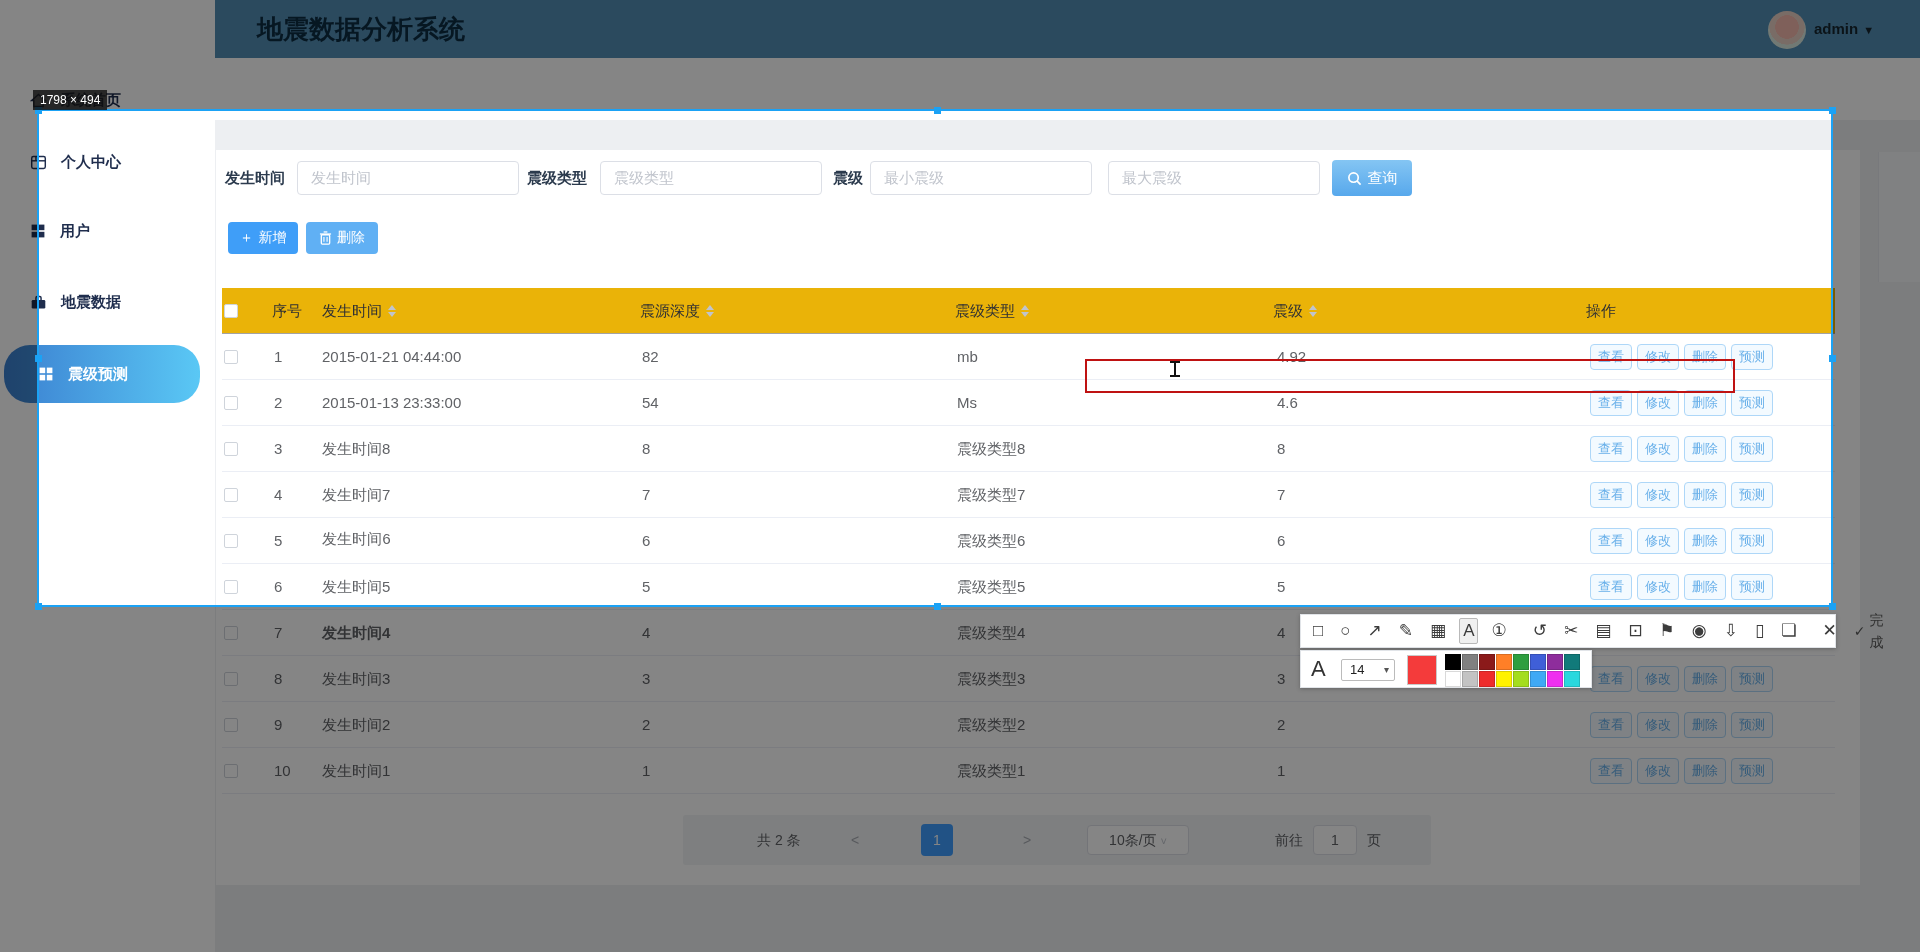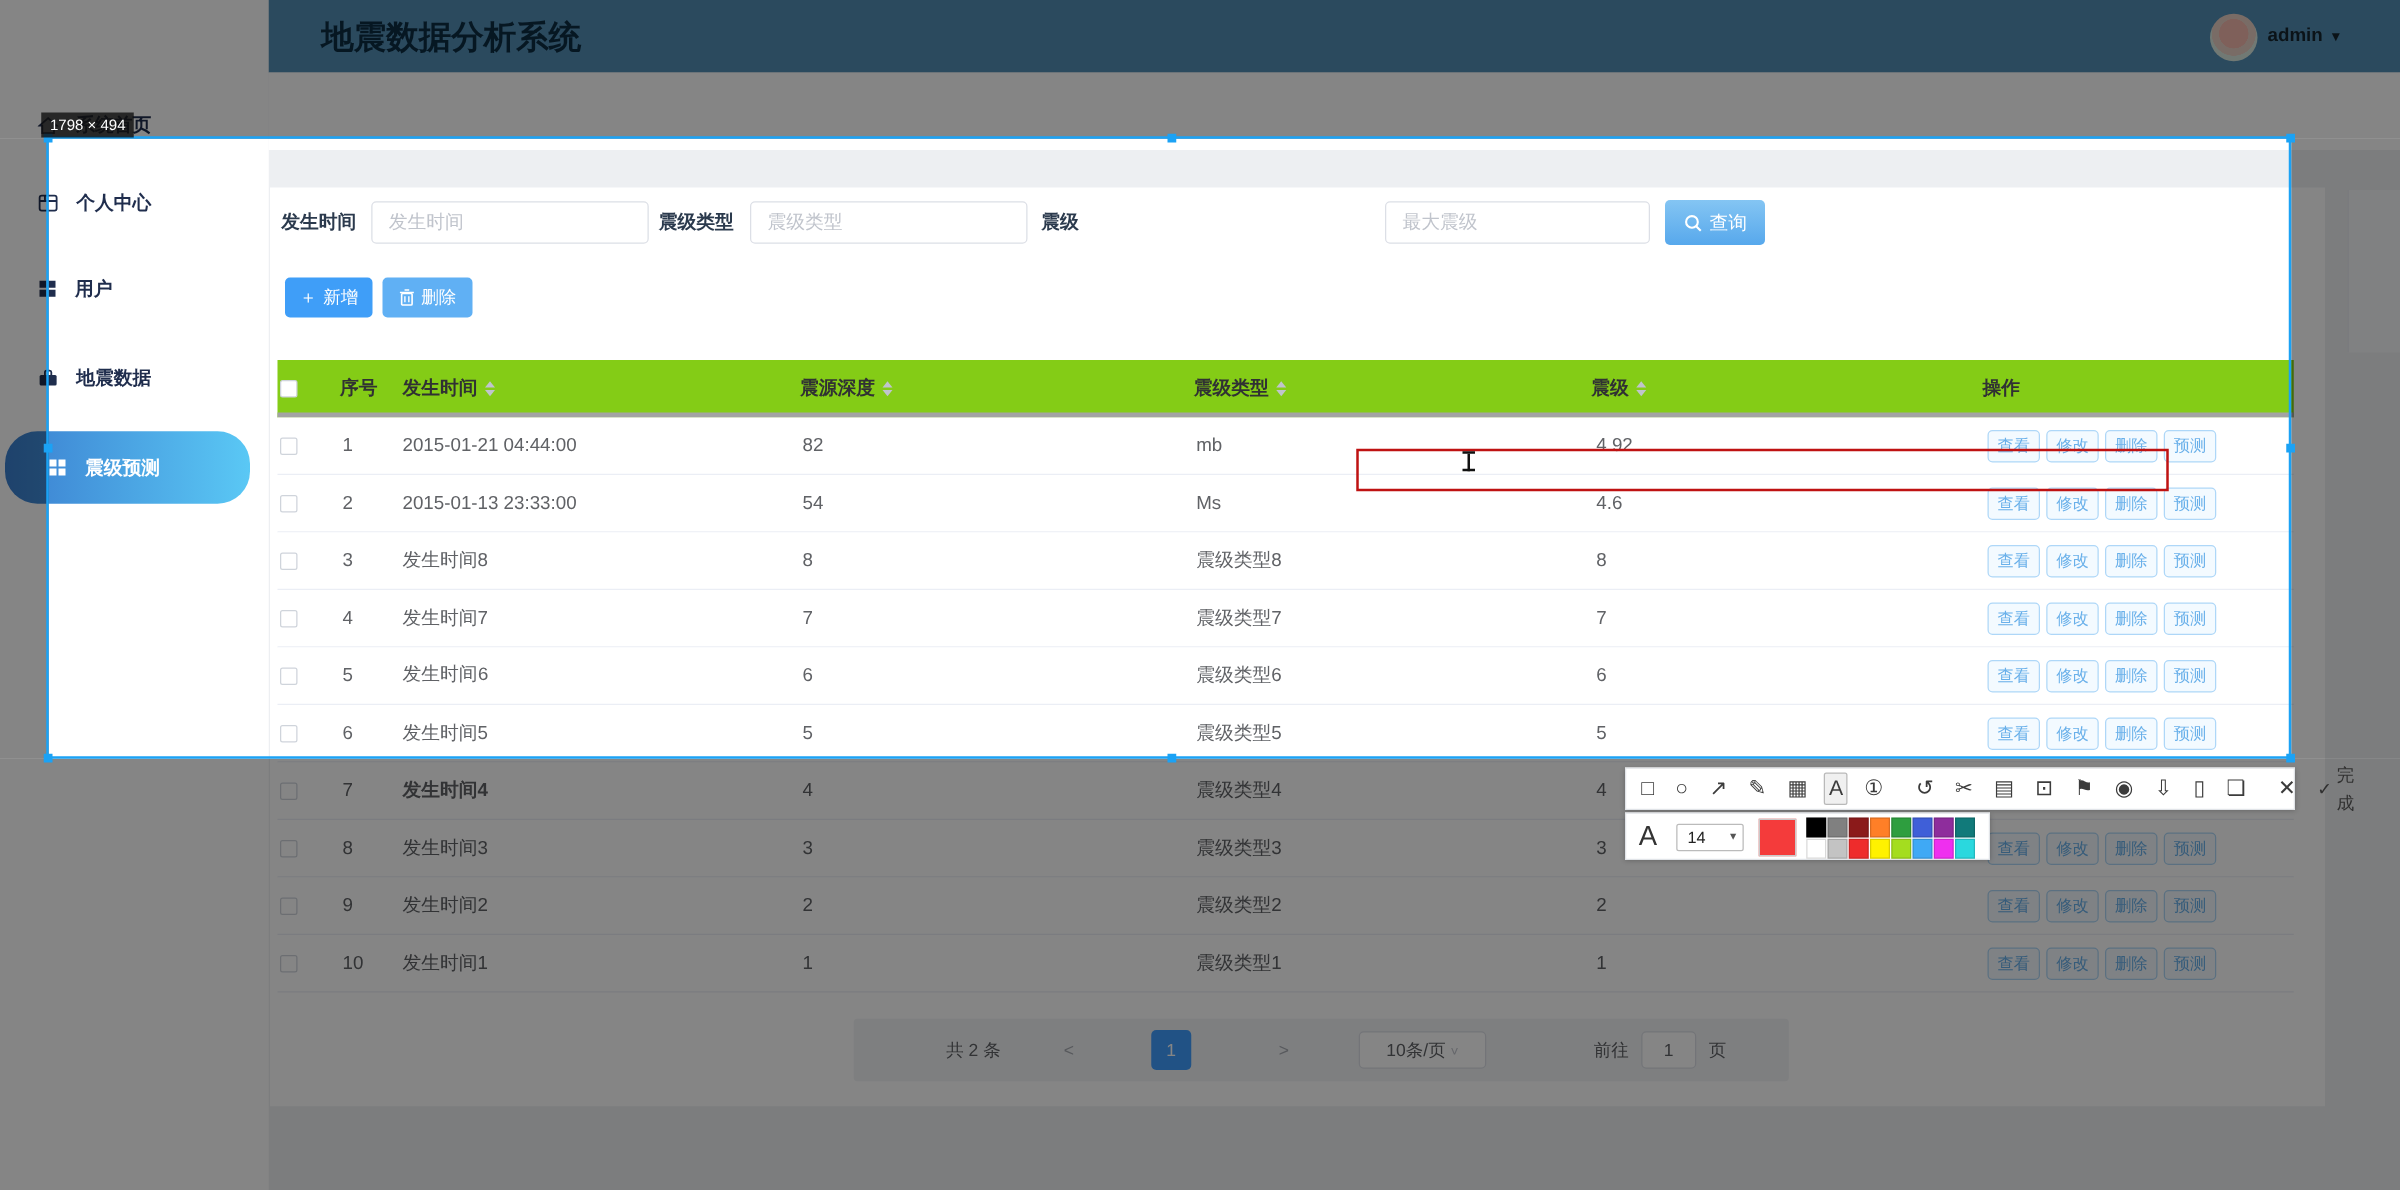--- a/index.html
+++ b/index.html
@@ -38,22 +38,22 @@
           font-size:15px;color:#c0c4cc;line-height:32px;padding-left:13px;}
   .btn-search{left:1332px;top:160px;width:80px;height:36px;border-radius:4px;z-index:3;cursor:pointer;
       background:linear-gradient(180deg,#84c5f3,#57a8ec);color:#fff;font-size:15px;
       display:flex;align-items:center;justify-content:center;gap:6px;}
   .btn-add{left:228px;top:222px;width:70px;height:32px;background:#3f9ef8;}
   .btn-del{left:306px;top:222px;width:72px;height:32px;background:#60b0f4;}
   .bluebtn{border-radius:4px;color:#fff;font-size:14px;z-index:3;cursor:pointer;
       display:flex;align-items:center;justify-content:center;gap:5px;}
 
   
-  .thead{left:222px;top:288px;width:1613px;height:46px;background:#84cc16;z-index:3;
-         border-bottom:4px solid #a3a3a3;font-weight:bold;color:#303133;}
+  .thead{left:222px;top:288px;width:1613px;height:46px;background:#eab308;z-index:3;
+         border-bottom:1px solid #a3a3a3;font-weight:normal;color:#303133;}
   .trow{position:absolute;left:222px;width:1613px;height:46px;border-bottom:1px solid #ebeef5;
         background:#fff;z-index:3;font-size:15px;color:#606266;}
   .cell{position:absolute;top:0;height:46px;line-height:46px;font-size:15px;white-space:nowrap;}
   .thead .cell{display:flex;align-items:center;}
   .chk{position:absolute;left:2px;top:16px;width:14px;height:14px;border:1px solid #cfd4db;
        border-radius:2px;background:#fff;cursor:pointer;}
   .sort{display:inline-flex;flex-direction:column;margin-left:6px;gap:2px;}
   .sort i{width:0;height:0;border:4px solid transparent;display:block;}
   .sort .up{border-bottom:5px solid #c0c4cc;border-top:none;}
   .sort .dn{border-top:5px solid #c0c4cc;border-bottom:none;}
@@ -190,20 +190,21 @@
   <div class="abs tab t1">震级预测</div>
 
   <div class="abs card"></div>
   <div class="abs edgepanel"></div>
 
   <div class="abs flabel" style="left:225px;top:161px;">发生时间</div>
   <div class="abs finput" style="left:297px;top:161px;width:222px;">发生时间</div>
   <div class="abs flabel" style="left:527px;top:161px;">震级类型</div>
   <div class="abs finput" style="left:600px;top:161px;width:222px;">震级类型</div>
   <div class="abs flabel" style="left:833px;top:161px;">震级</div>
+  <div class="abs finput" style="left:870px;top:161px;width:222px;">最小震级</div>
   <div class="abs finput" style="left:1108px;top:161px;width:212px;">最大震级</div>
   <div class="abs btn-search">
     <svg width="15" height="15" viewBox="0 0 16 16">
         <circle cx="7" cy="7" r="5" fill="none" stroke="#fff" stroke-width="1.8"></circle>
         <line x1="10.6" y1="10.6" x2="14.5" y2="14.5" stroke="#fff" stroke-width="1.8"></line>
       </svg>
     <span>查询</span>
   </div>
 
   <div class="abs bluebtn btn-add">

